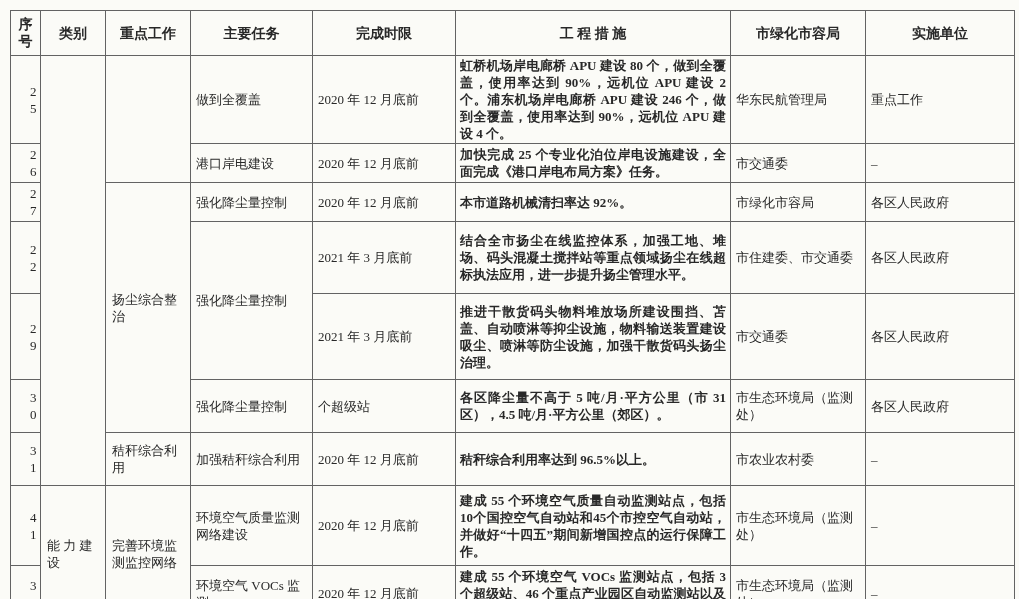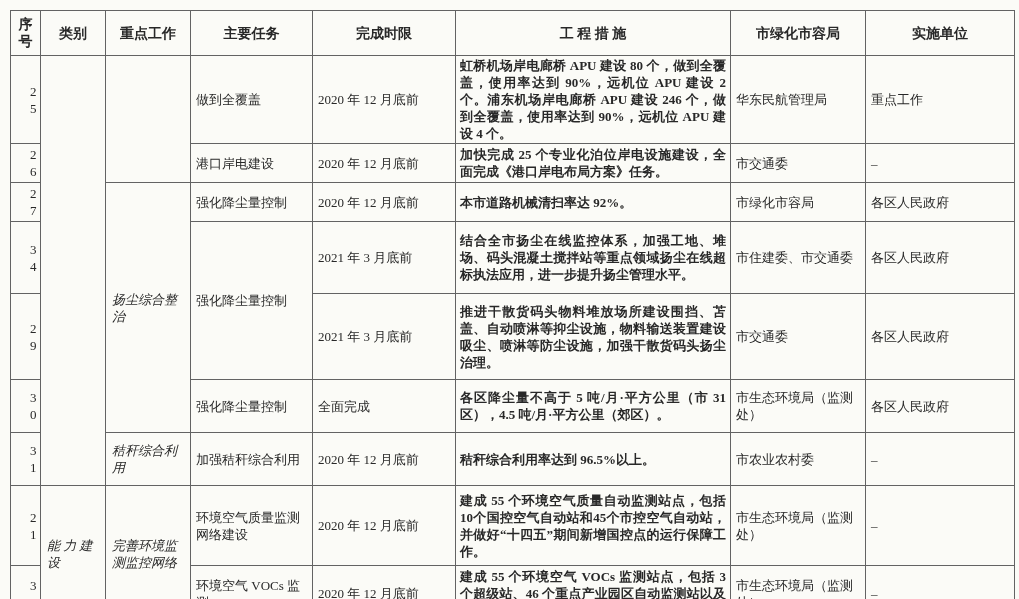--- a/index.html
+++ b/index.html
@@ -32,21 +32,21 @@
     overflow: hidden;
   }
   .plan th {
     font-weight: bold;
     font-size: 14px;
     text-align: center;
     padding: 2px 2px;
   }
   .plan td.num { text-align: right; padding: 2px 19px; }
   .plan td.measures { text-align: justify; padding: 1px 4px; font-weight: bold; }
-  .plan td.cat { padding: 2px 6px; font-style: italic; }
+  .plan td.cat { padding: 2px 6px; }
 </style>
 </head>
 <body>
 
 <div class="page">
   <table class="plan">
     <colgroup>
       <col style="width:30px">
         <col style="width:65px">
         <col style="width:85px">
@@ -88,53 +88,53 @@
     <tr style="height:38px">
       <td class="num">27</td>
       <td class="cat" rowspan="4">扬尘综合整治</td>
       <td>强化降尘量控制</td>
       <td>2020 年 12 月底前</td>
       <td class="measures">本市道路机械清扫率达 92%。</td>
       <td>市绿化市容局</td>
       <td>各区人民政府</td>
     </tr>
     <tr style="height:72px">
-      <td class="num">34</td>
+      <td class="num">22</td>
       <td rowspan="2">强化降尘量控制</td>
       <td>2021 年 3 月底前</td>
       <td class="measures">结合全市扬尘在线监控体系，加强工地、堆场、码头混凝土搅拌站等重点领域扬尘在线超标执法应用，进一步提升扬尘管理水平。</td>
       <td>市住建委、市交通委</td>
       <td>各区人民政府</td>
     </tr>
     <tr style="height:86px">
       <td class="num">29</td>
       <td>2021 年 3 月底前</td>
       <td class="measures">推进干散货码头物料堆放场所建设围挡、苫盖、自动喷淋等抑尘设施，物料输送装置建设吸尘、喷淋等防尘设施，加强干散货码头扬尘治理。</td>
       <td>市交通委</td>
       <td>各区人民政府</td>
     </tr>
     <tr style="height:53px">
       <td class="num">30</td>
       <td>强化降尘量控制</td>
-      <td>全面完成</td>
+      <td>个超级站</td>
       <td class="measures">各区降尘量不高于 5 吨/月·平方公里（市 31 区），4.5 吨/月·平方公里（郊区）。</td>
       <td>市生态环境局（监测处）</td>
       <td>各区人民政府</td>
     </tr>
     <tr style="height:53px">
       <td class="num">31</td>
       <td class="cat">秸秆综合利用</td>
       <td>加强秸秆综合利用</td>
       <td>2020 年 12 月底前</td>
       <td class="measures">秸秆综合利用率达到 96.5%以上。</td>
       <td>市农业农村委</td>
       <td>–</td>
     </tr>
     <tr style="height:80px">
-      <td class="num">21</td>
+      <td class="num">41</td>
       <td class="cat" rowspan="2">能 力 建 设</td>
       <td class="cat" rowspan="2">完善环境监测监控网络</td>
       <td>环境空气质量监测网络建设</td>
       <td>2020 年 12 月底前</td>
       <td class="measures">建成 55 个环境空气质量自动监测站点，包括10个国控空气自动站和45个市控空气自动站，并做好“十四五”期间新增国控点的运行保障工作。</td>
       <td>市生态环境局（监测处）</td>
       <td>–</td>
     </tr>
     <tr style="height:56px">
       <td class="num">33</td>

